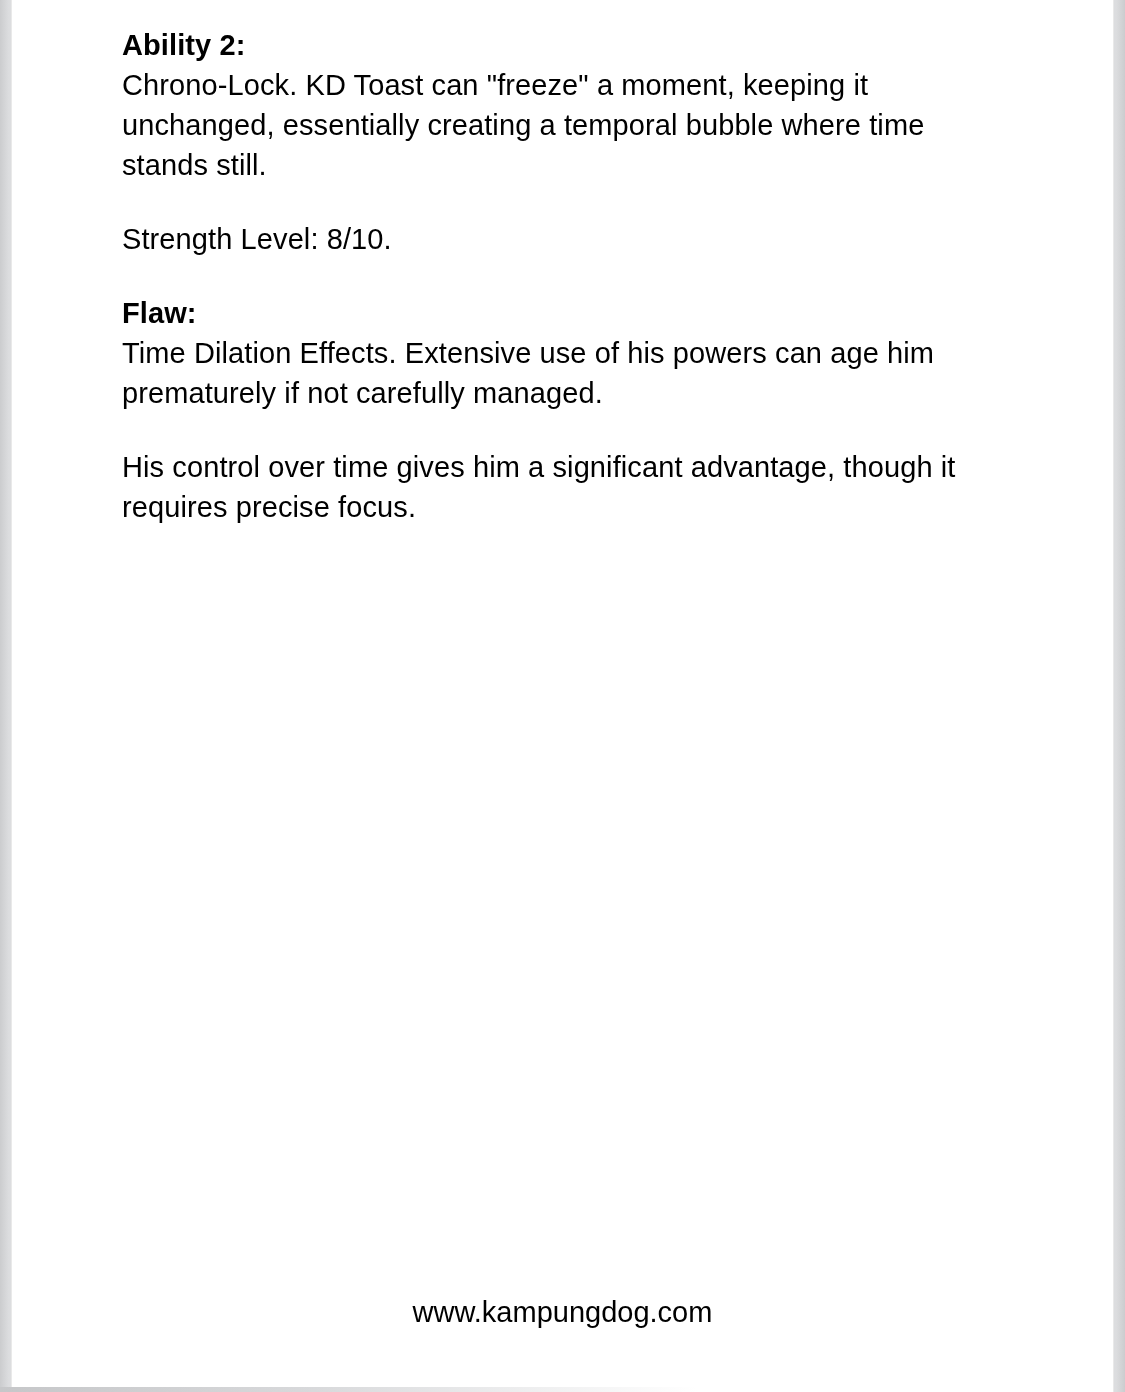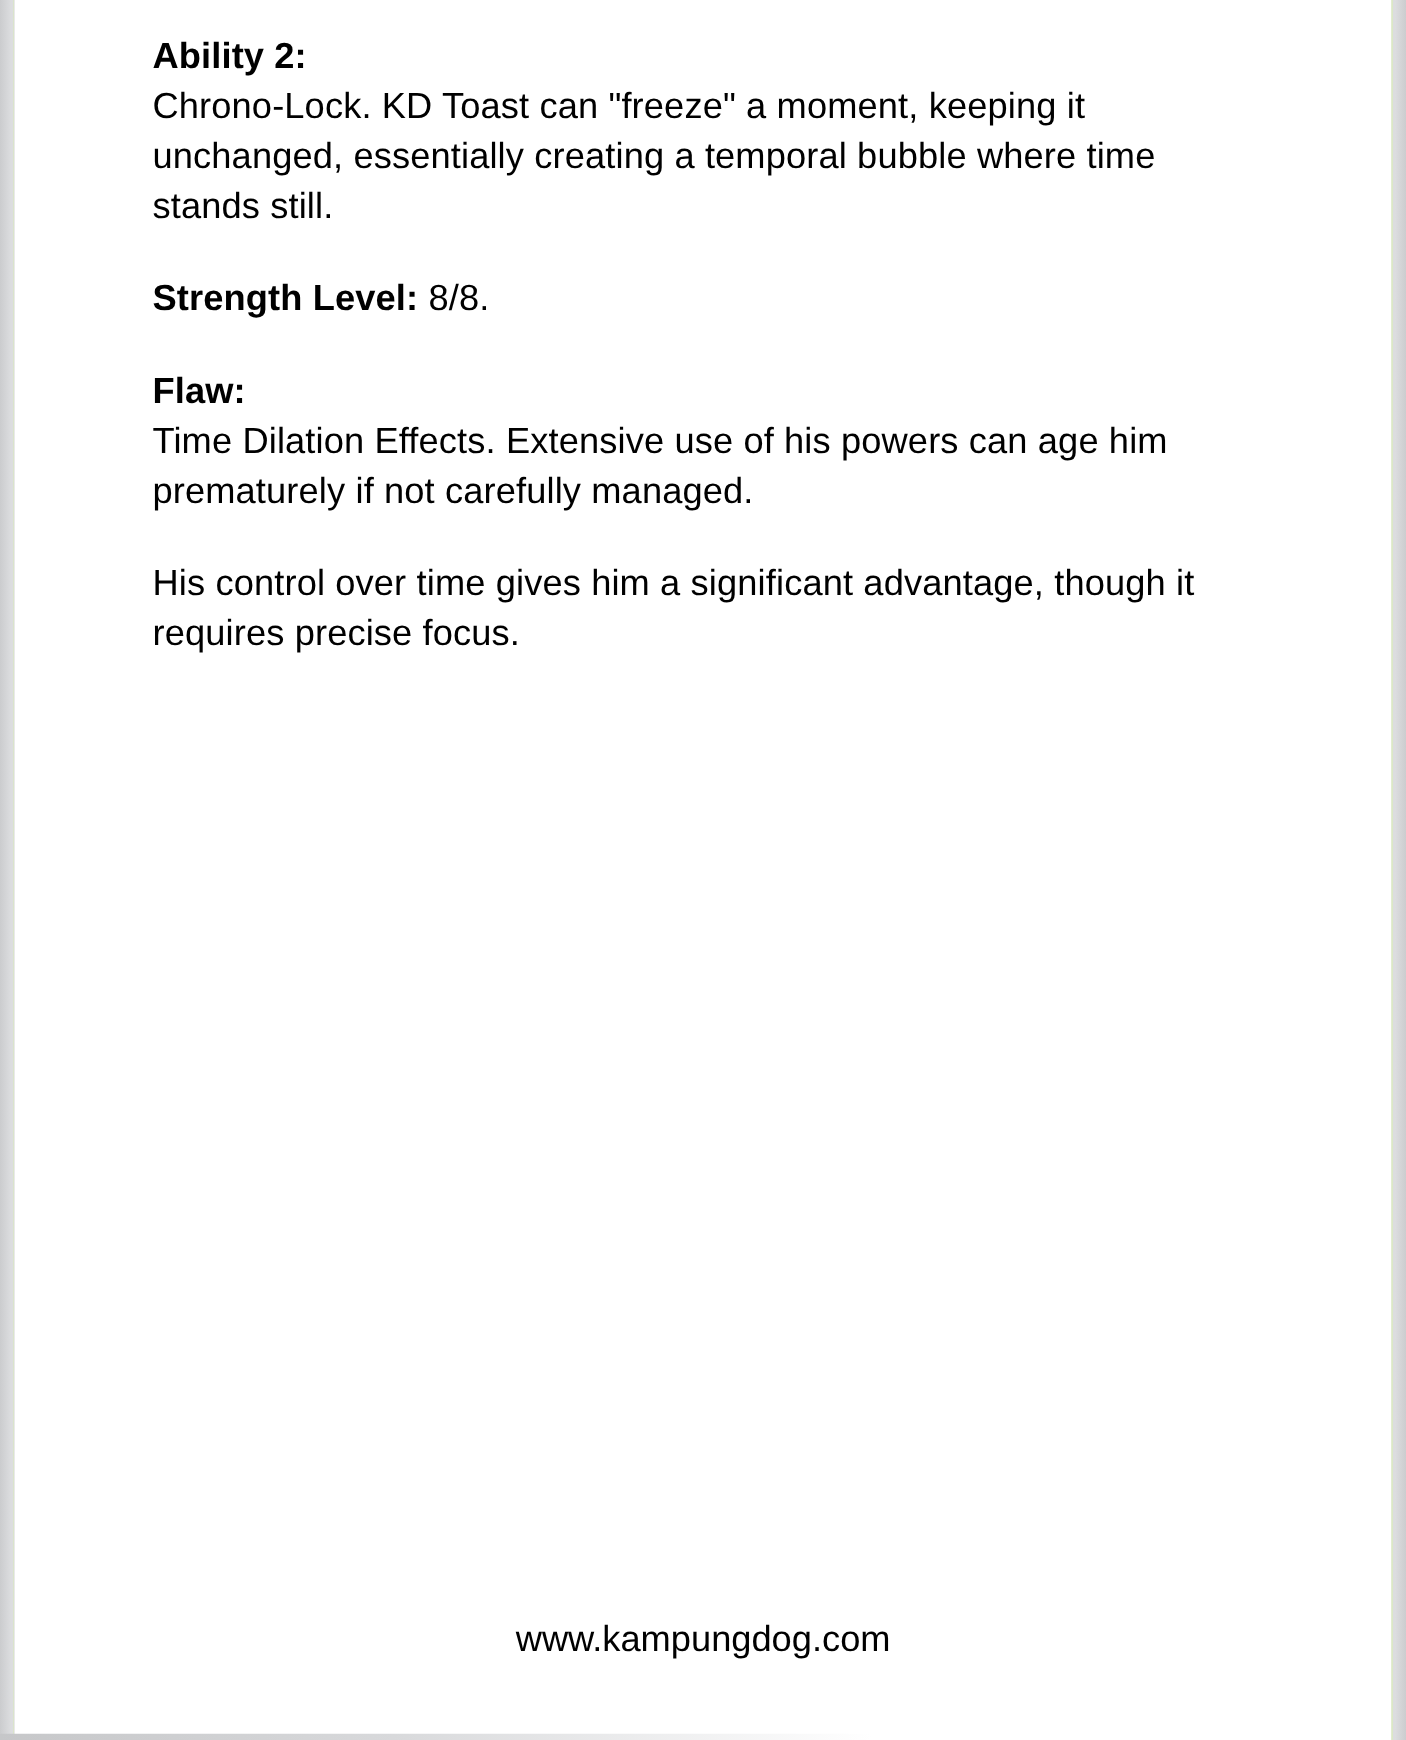--- a/index.html
+++ b/index.html
@@ -11,21 +11,21 @@
     width: 1125px;
     height: 1392px;
     overflow: hidden;
     font-family: "Liberation Sans", "DejaVu Sans", sans-serif;
     color: #000000;
   }
   .viewer {
     position: relative;
     width: 1125px;
     height: 1392px;
-    background: #bef264;
+    background: #6d28d9;
   }
   .gutter {
     position: absolute;
     top: 0;
     bottom: 0;
     width: 11px;
     z-index: 2;
   }
   .gutter.left {
     left: 0;
@@ -52,21 +52,21 @@
     letter-spacing: 0.1px;
   }
   .content p {
     margin: 0 0 34px 0;
   }
   .block-label {
     display: block;
     font-weight: 700;
   }
   .inline-label {
-    font-weight: 700;
+    font-weight: 400;
   }
   .footer {
     position: absolute;
     left: 0;
     right: 0;
     top: 1292px;
     text-align: center;
     font-size: 29px;
     line-height: 40px;
   }
@@ -89,21 +89,21 @@
 
   <div class="page">
     <div class="content">
 
       <p class="section">
         <strong class="block-label">Ability 2:</strong>
         <span>Chrono-Lock. KD Toast can "freeze" a moment, keeping it unchanged, essentially creating a temporal bubble where time stands still.</span>
       </p>
 
       <p class="section">
-        <strong class="inline-label">Strength Level:</strong><span> 8/8.</span>
+        <strong class="inline-label">Strength Level:</strong><span> 8/10.</span>
       </p>
 
       <p class="section">
         <strong class="block-label">Flaw:</strong>
         <span>Time Dilation Effects. Extensive use of his powers can age him prematurely if not carefully managed.</span>
       </p>
 
       <p class="section">
         <span>His control over time gives him a significant advantage, though it requires precise focus.</span>
       </p>

